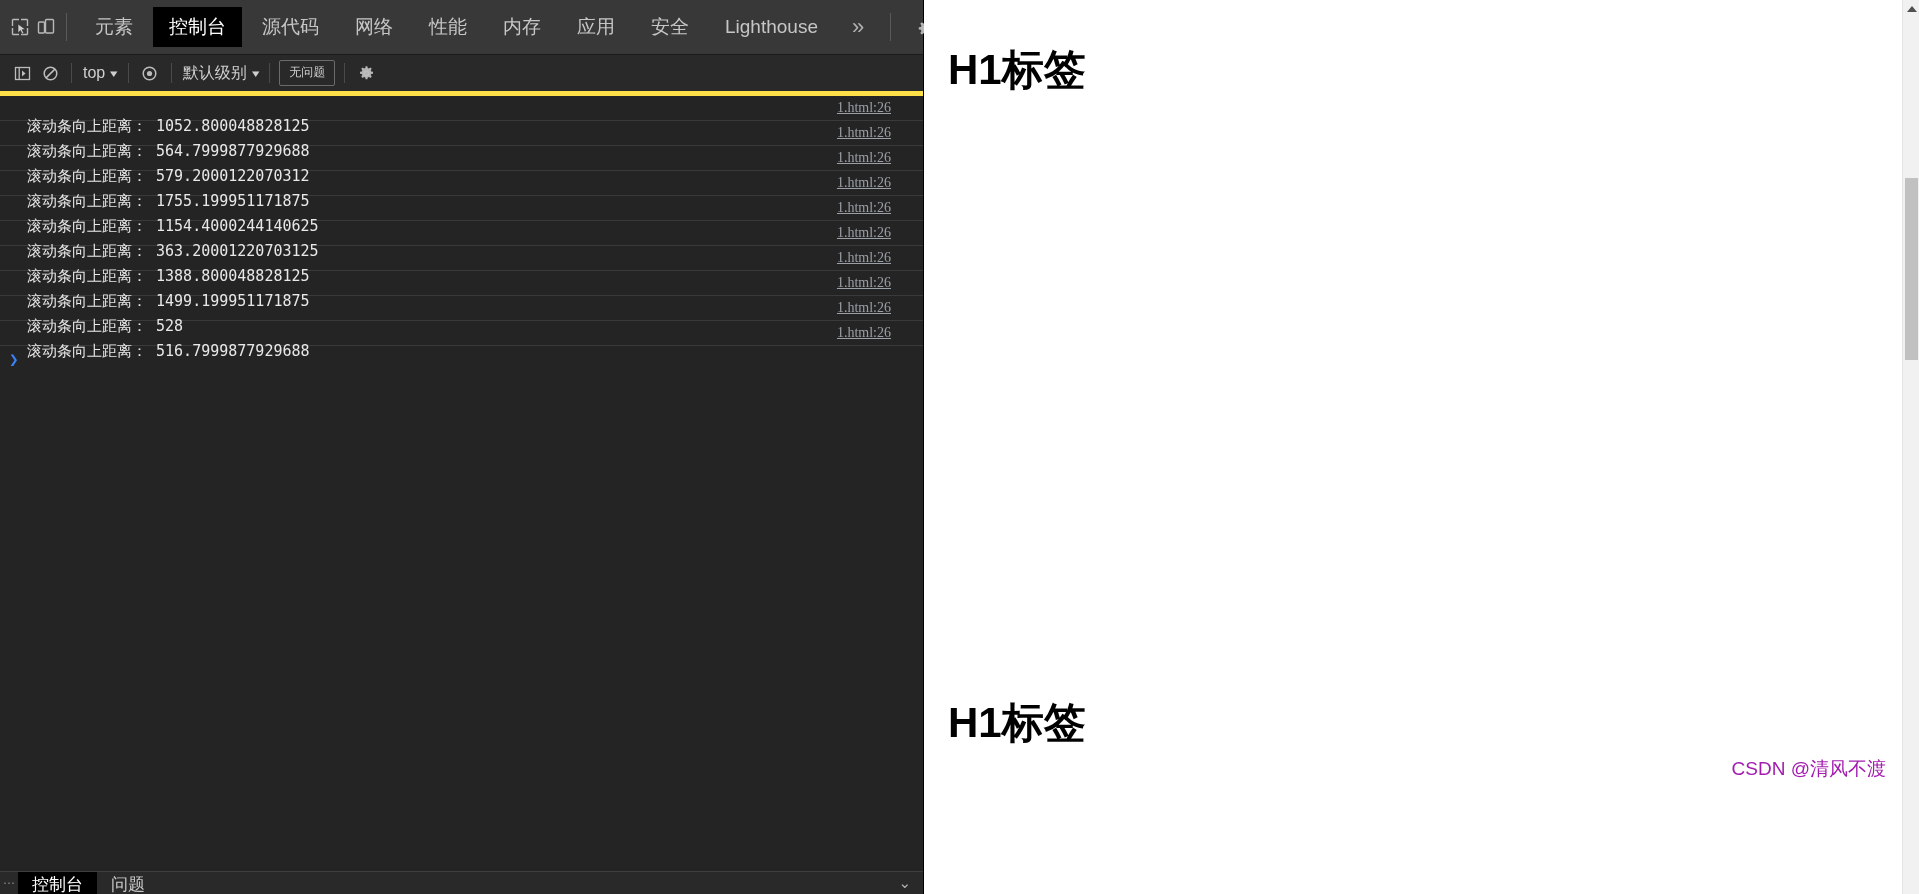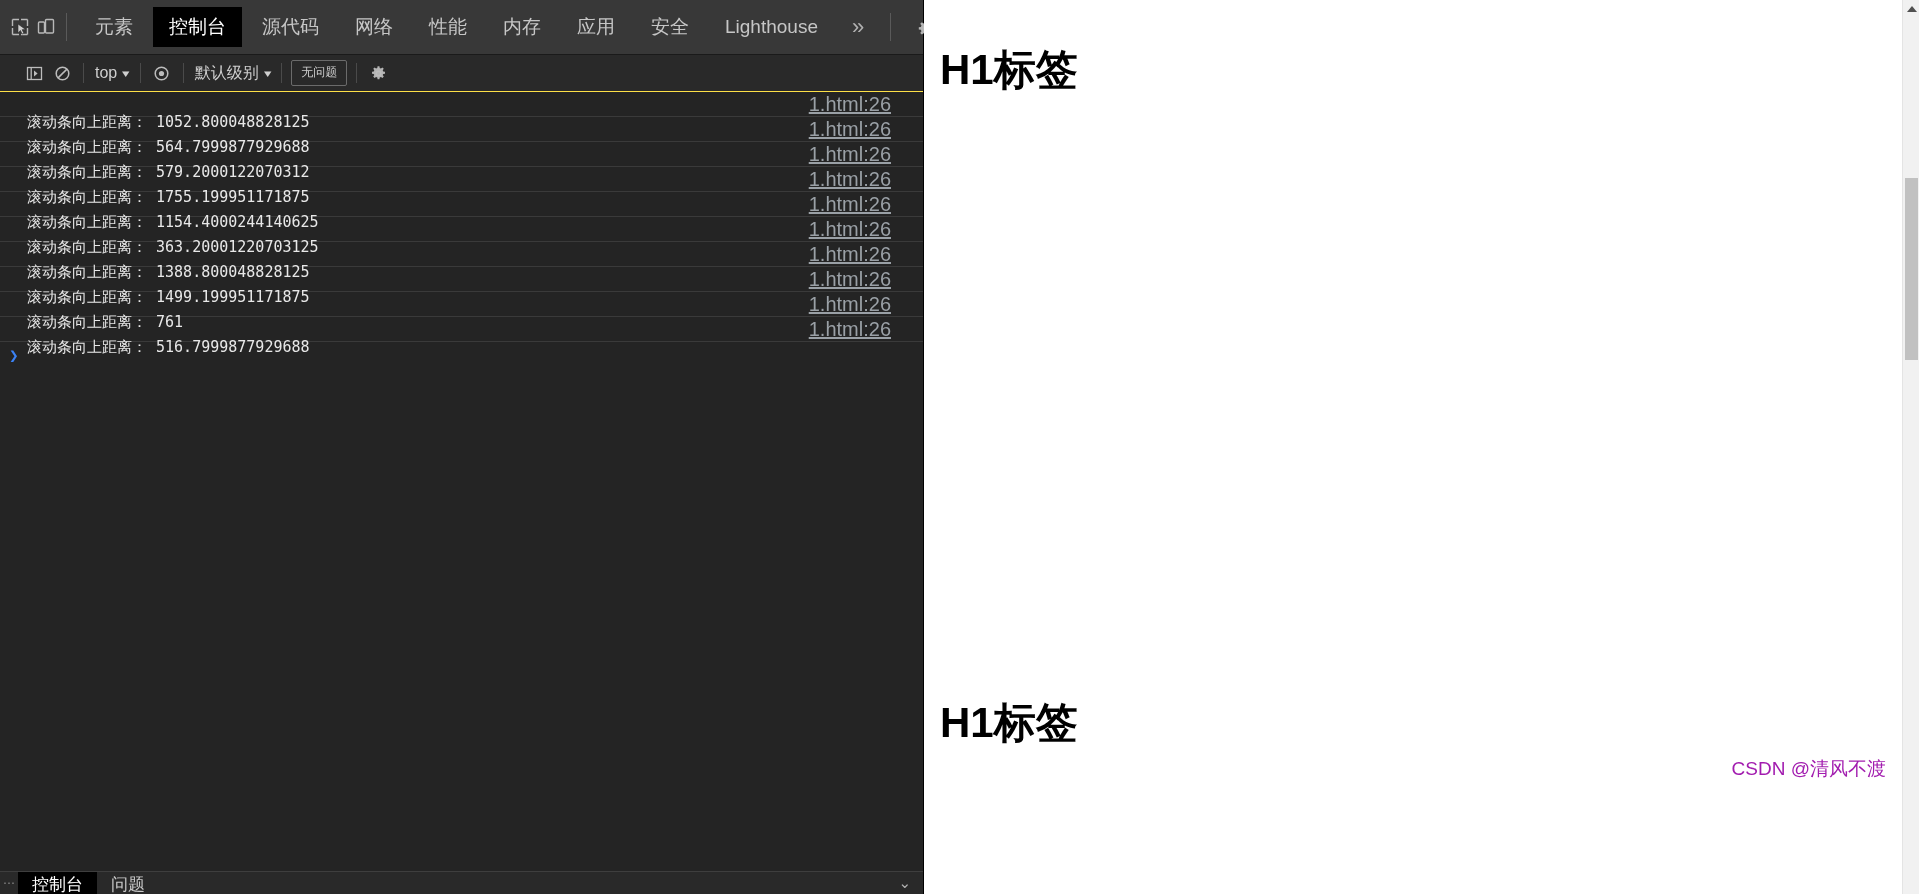--- a/index.html
+++ b/index.html
@@ -80,23 +80,23 @@
     align-items: center;
     padding-right: 10px;
   }
 
   
   .dt-filterbar {
     height: 36px;
     background: #292929;
     display: flex;
     align-items: center;
-    border-bottom: 1px solid #fde047;
+    border-bottom: 5px solid #fde047;
     flex: 0 0 auto;
-    padding: 0 20px;
+    padding: 0 8px;
   }
   .fb-icon {
     width: 28px; height: 26px;
     display: flex; align-items: center; justify-content: center;
     cursor: pointer;
     flex: 0 0 auto;
   }
   .fb-sep {
     width: 1px; height: 20px; background: #4a4a4a; margin: 0 7px; flex: 0 0 auto;
   }
@@ -166,22 +166,22 @@
     box-sizing: border-box;
     font-family: "DejaVu Sans Mono", monospace;
     font-size: 15px;
     color: #e8e8e8;
   }
   .msg-text { white-space: nowrap; margin-top: 37px; }
   .msg-src {
     margin-left: auto;
     color: #9aa0a6;
     text-decoration: underline;
-    font-size: 20px;
-    font-family: Liberation Sans, sans-serif;
+    font-size: 14px;
+    font-family: Liberation Serif, serif;
     cursor: pointer;
     padding-right: 24px;
   }
   .prompt-row {
     display: flex;
     align-items: center;
     height: 26px;
     padding-left: 9px;
     color: #6a9fe8;
     font-size: 16px;
@@ -234,21 +234,21 @@
   #page {
     position: absolute;
     left: 924px; top: 0;
     width: 995px;
     height: 894px;
     background: #ffffff;
     overflow: hidden;
   }
   .page-inner {
     position: absolute;
-    left: 4px; top: 0;
+    left: 12px; top: 0;
     right: 17px;
     height: 794px;
     border-radius: 11px;
   }
   h1.page-h1 {
     font-family: "Liberation Sans", sans-serif;
     font-size: 42px;
     font-weight: bold;
     color: #000000;
     margin: 0;
@@ -424,21 +424,21 @@
       </div>
       <div class="msg-row">
         <span class="msg-text">滚动条向上距离： 1388.800048828125</span>
         <span class="msg-src">1.html:26</span>
       </div>
       <div class="msg-row">
         <span class="msg-text">滚动条向上距离： 1499.199951171875</span>
         <span class="msg-src">1.html:26</span>
       </div>
       <div class="msg-row">
-        <span class="msg-text">滚动条向上距离： 761</span>
+        <span class="msg-text">滚动条向上距离： 528</span>
         <span class="msg-src">1.html:26</span>
       </div>
       <div class="msg-row">
         <span class="msg-text">滚动条向上距离： 516.7999877929688</span>
         <span class="msg-src">1.html:26</span>
       </div>
       <div class="prompt-row">
         <span class="prompt-caret">❯</span>
       </div>
     </div>

